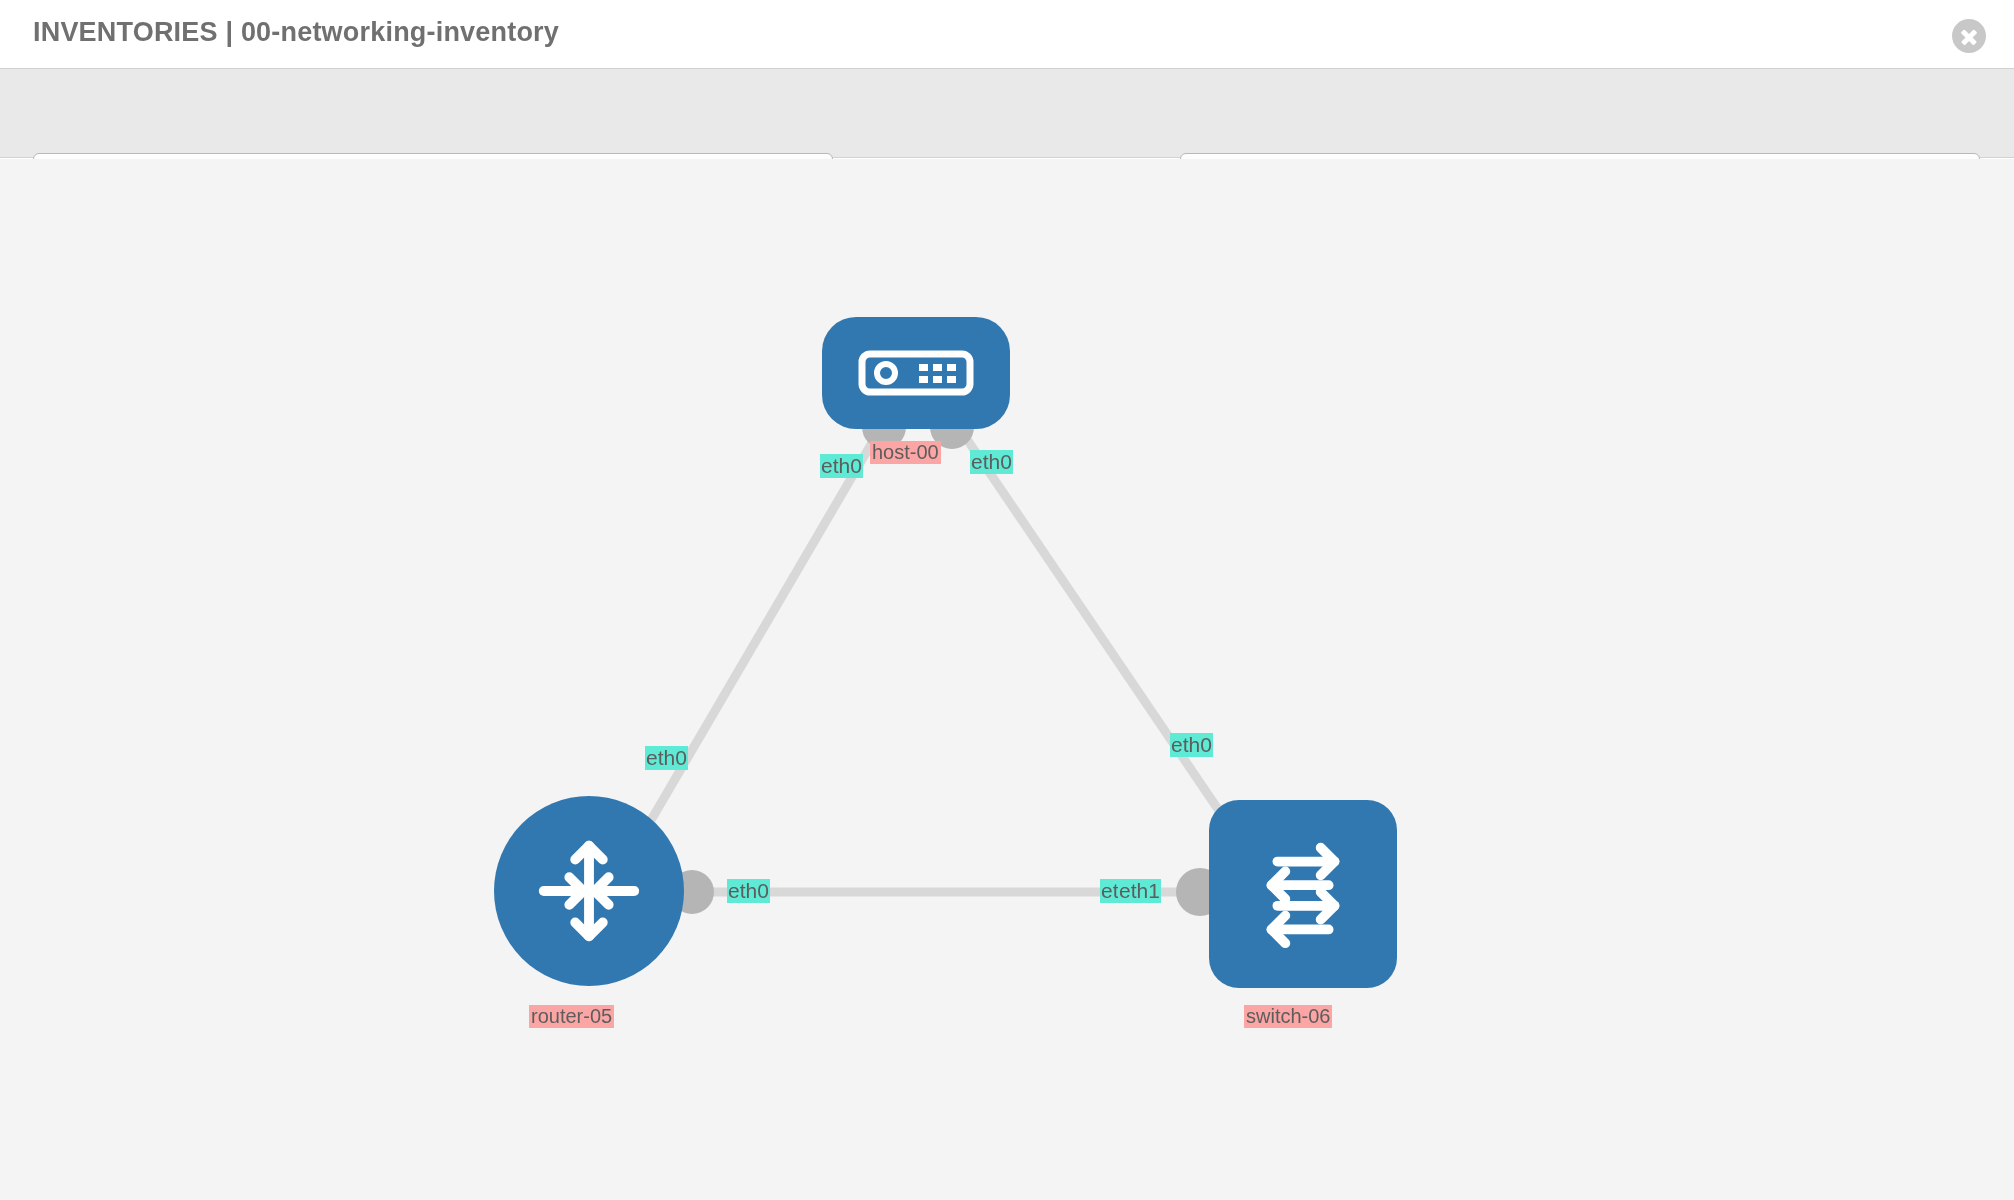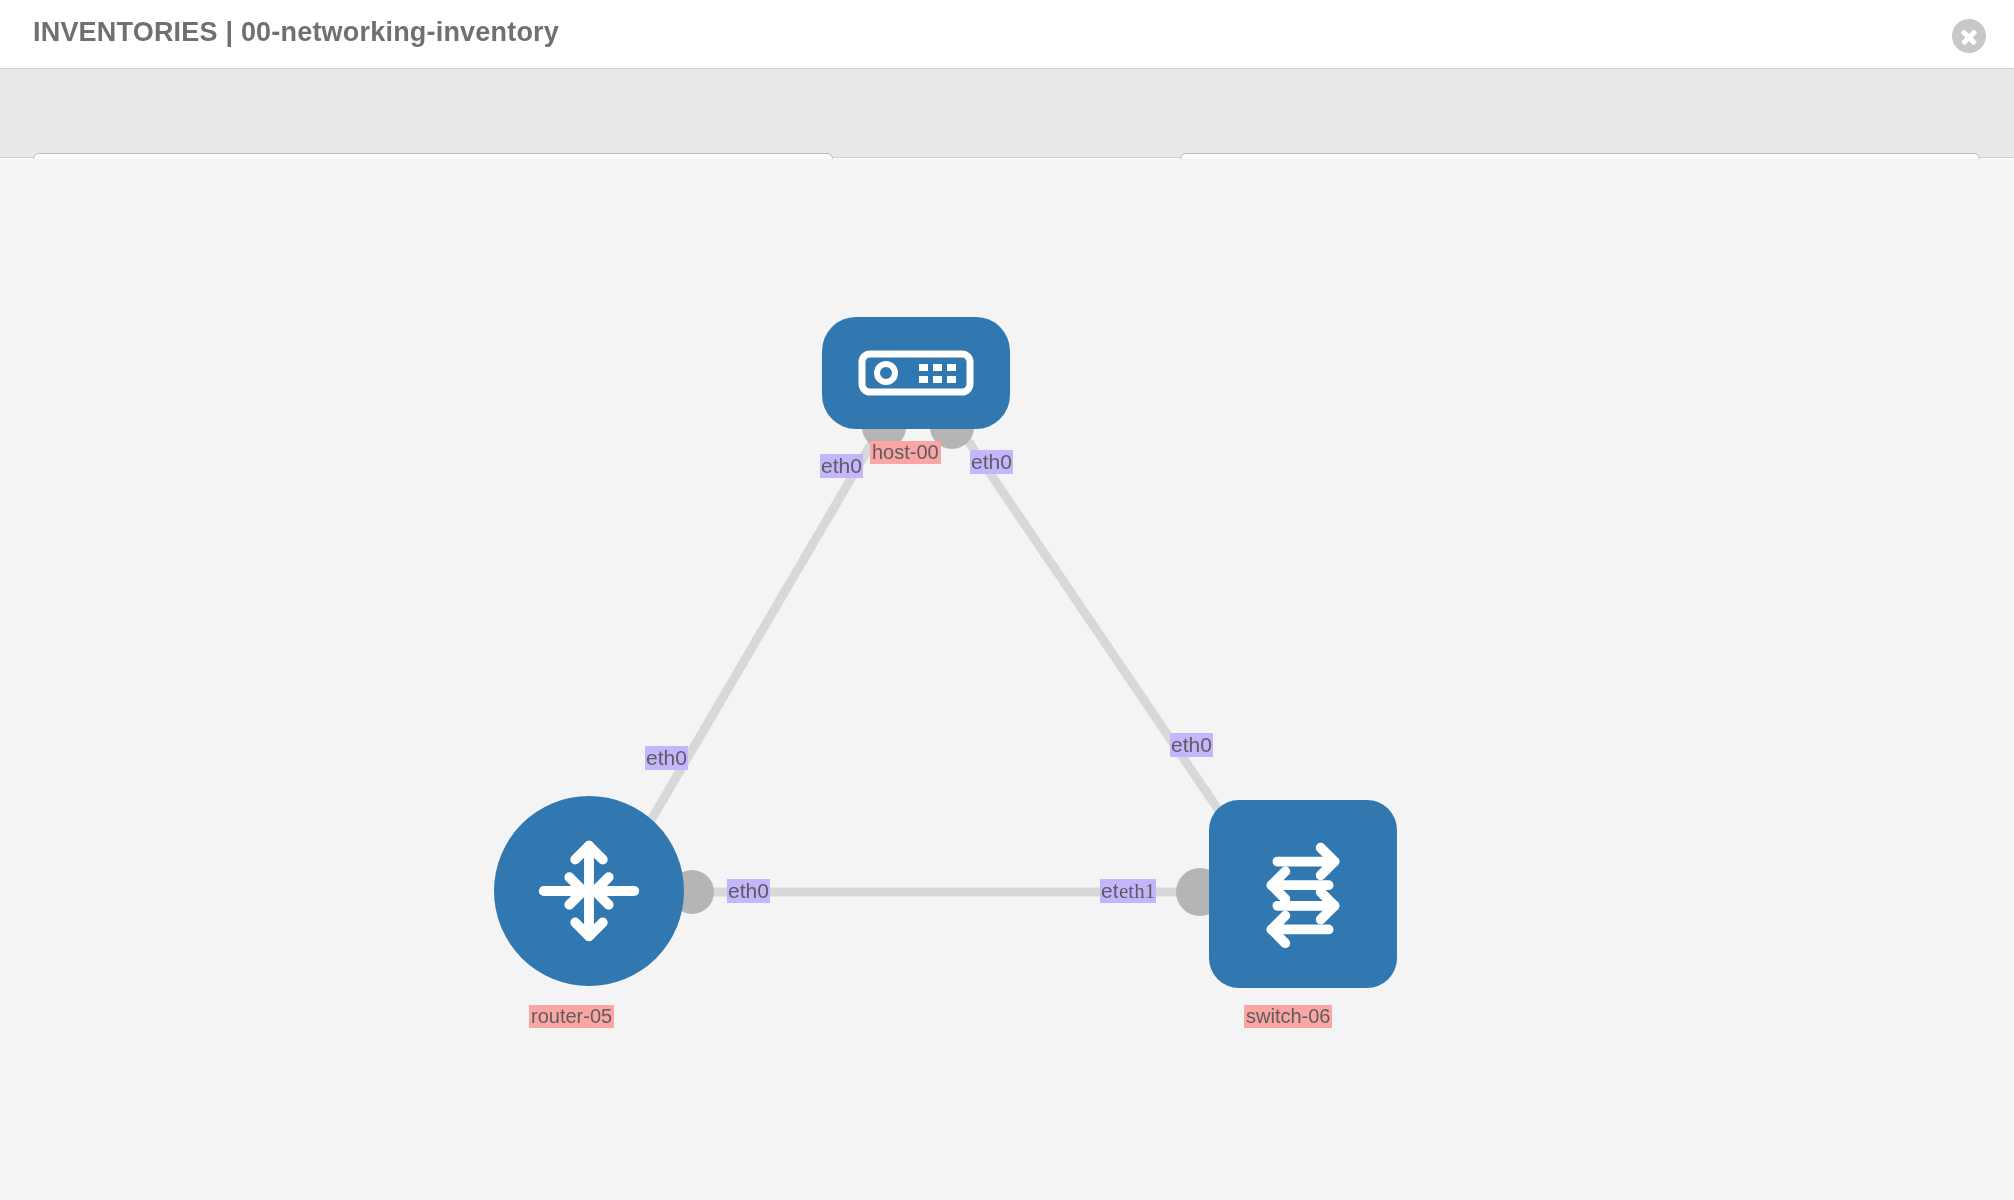--- a/index.html
+++ b/index.html
@@ -148,32 +148,32 @@
     line-height: 1.15;
   }
   #label-host   { left: 870px; top: 282px; }
   #label-router { left: 529px; top: 846px; }
   #label-switch { left: 1244px; top: 846px; }
 
   .port-label {
     position: absolute;
     font-size: 21px;
     color: #5d5d5d;
-    background: #c4b5fd;
+    background: #5eead4;
     white-space: nowrap;
     padding: 0 1px;
     line-height: 1.15;
   }
   #port-host-left    { left: 820px; top: 295px; }
   #port-host-right   { left: 970px; top: 291px; }
   #port-router-up    { left: 645px; top: 587px; }
   #port-switch-up    { left: 1170px; top: 574px; }
   #port-router-right { left: 727px; top: 720px; }
   #port-switch-left-a{ left: 1100px; top: 720px; }
-  #port-switch-left-b{ left: 1118px; top: 720px; font-family: Liberation Serif, serif; }
+  #port-switch-left-b{ left: 1118px; top: 720px; }
 </style>
 </head>
 <body>
 
 <div id="app">
 
   <div class="header">
     <div class="header-title">INVENTORIES | 00-networking-inventory</div>
     <div class="close-icon"></div>
   </div>

